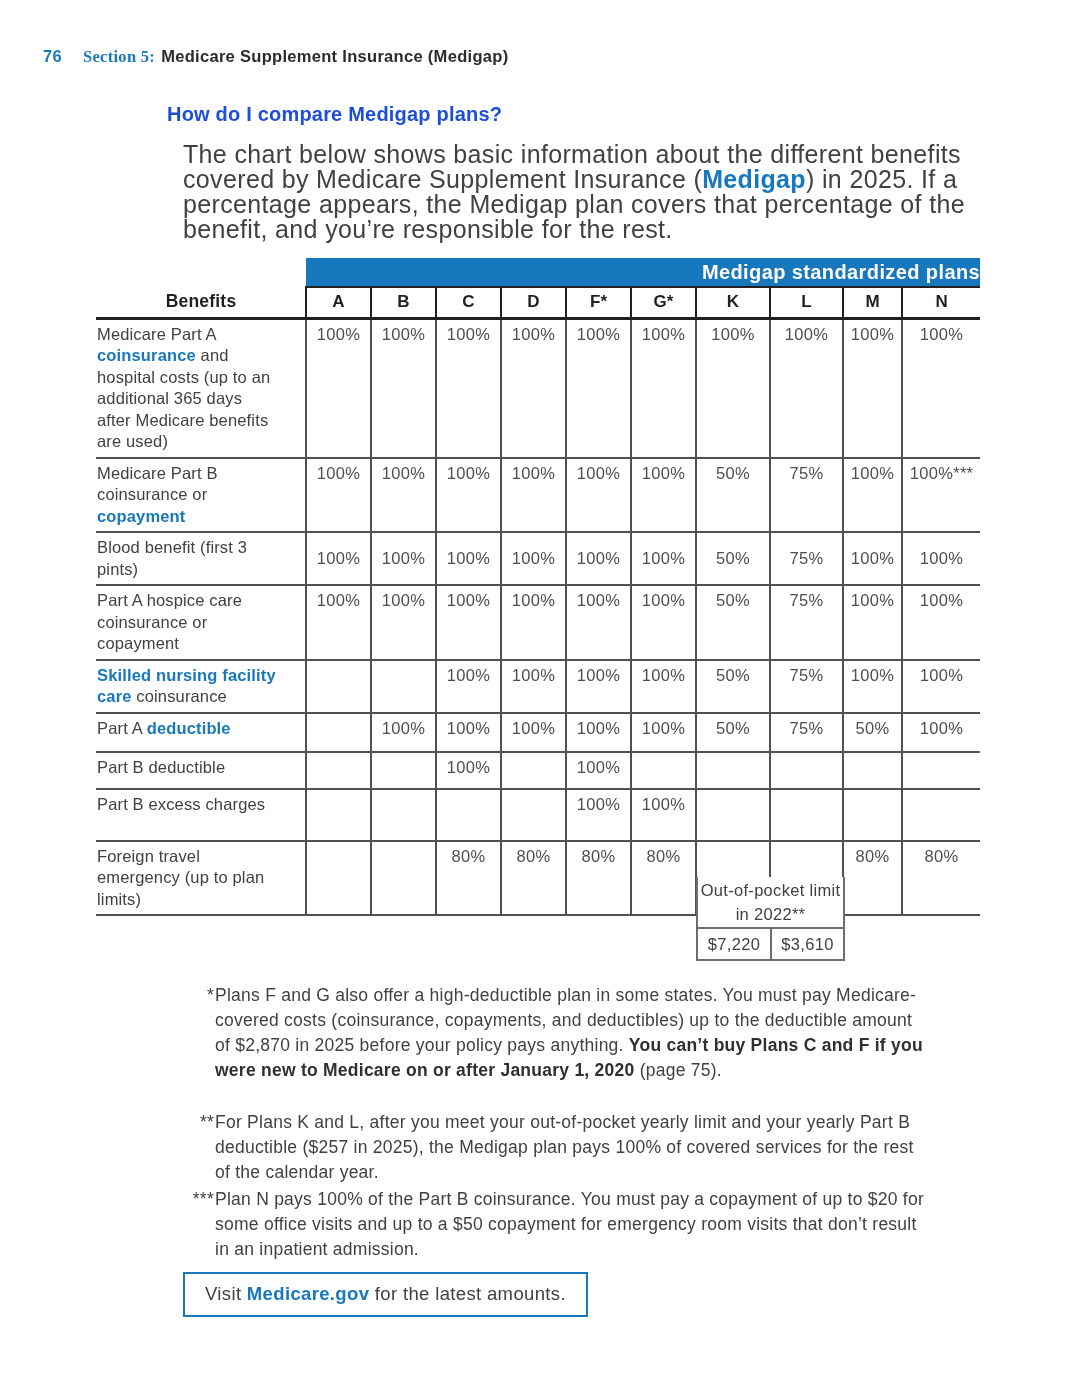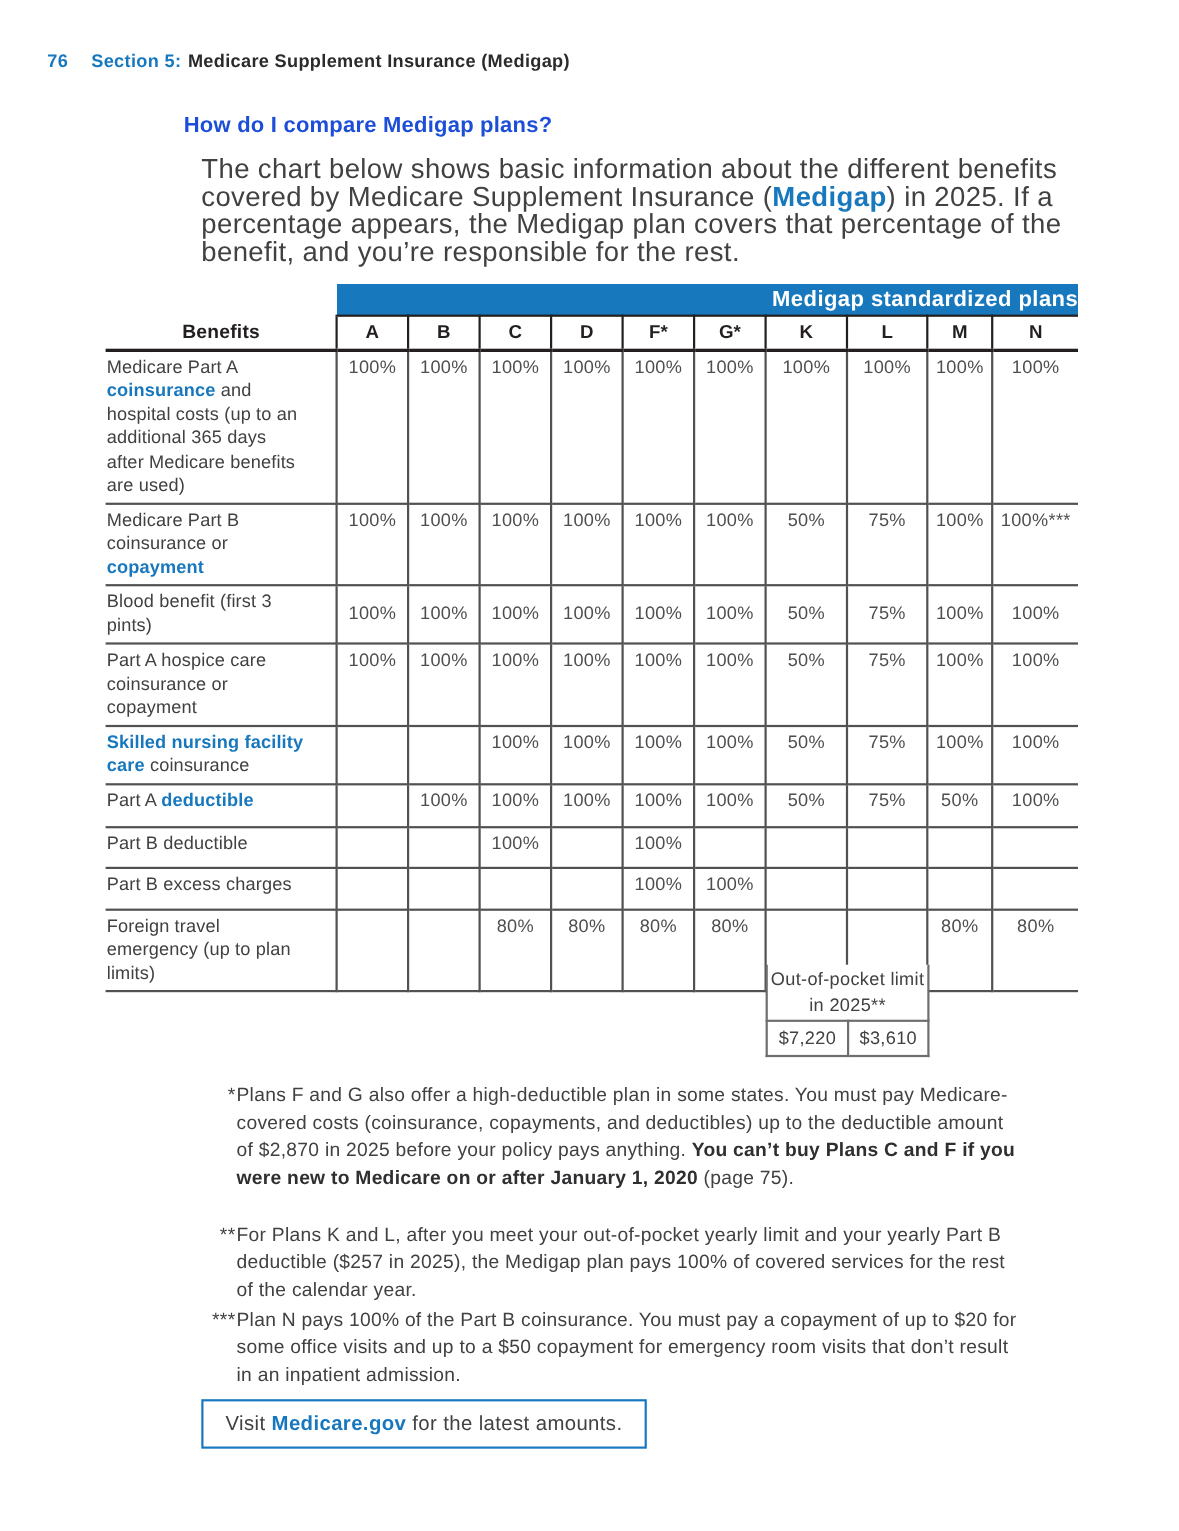--- a/index.html
+++ b/index.html
@@ -15,21 +15,21 @@
   }
   .abs { position: absolute; }
 
   
   #running-head {
     left: 43px; top: 47px;
     font-size: 16.5px; font-weight: 700; letter-spacing: 0.3px;
     white-space: nowrap;
   }
   #running-head .pgnum { color: #1878be; margin-right: 21px; }
-  #running-head .seclabel { color: #1878be; margin-right: 6px; }
+  #running-head .seclabel { color: #1878be; margin-right: 6px; font-family: Liberation Serif, serif; }
   #running-head .sectitle { color: #2b2b2d; }
 
   
   #page-heading {
     left: 167px; top: 103px;
     font-size: 20px; font-weight: 700; color: #1d4ed8; letter-spacing: 0.2px;
   }
   #intro {
     left: 183px; top: 142px; width: 782px;
     font-size: 25px; line-height: 25px; letter-spacing: 0.35px;
@@ -241,21 +241,21 @@
             <td class="val"></td>
             <td class="val">100%</td>
             <td class="val"></td>
             <td class="val">100%</td>
             <td class="val"></td>
             <td class="val"></td>
             <td class="val"></td>
             <td class="val"></td>
             <td class="val"></td>
           </tr>
-          <tr style="height: 38px; margin-left: 16px;">
+          <tr style="height: 52px; margin-left: 16px;">
             <td class="benefit">Part B excess charges</td>
             <td class="val"></td>
             <td class="val"></td>
             <td class="val"></td>
             <td class="val"></td>
             <td class="val">100%</td>
             <td class="val">100%</td>
             <td class="val"></td>
             <td class="val"></td>
             <td class="val"></td>
@@ -279,21 +279,21 @@
   </div>
 
   <div id="oop" class="abs">
     <table class="oop">
       <colgroup>
           <col style="width:74px">
           <col style="width:73px">
         </colgroup>
       <tbody>
           <tr>
-        <td class="oop-head" colspan="2">Out-of-pocket limit in 2025**</td>
+        <td class="oop-head" colspan="2">Out-of-pocket limit in 2022**</td>
       </tr>
       <tr class="oop-vals">
         <td>$7,220</td>
         <td>$3,610</td>
       </tr>
     </tbody>
       </table>
   </div>
 
   <div id="footnotes">

